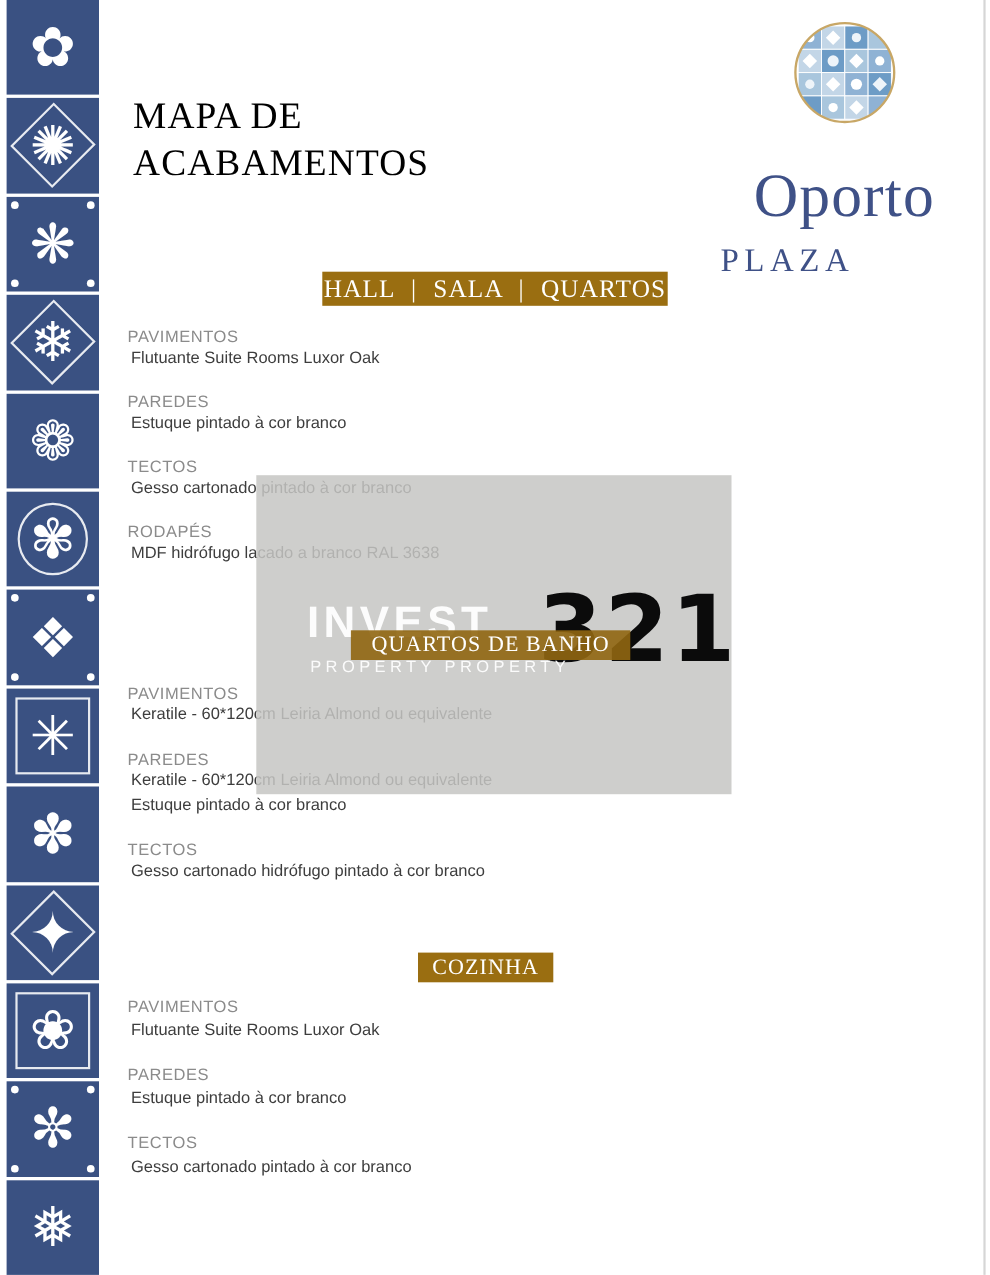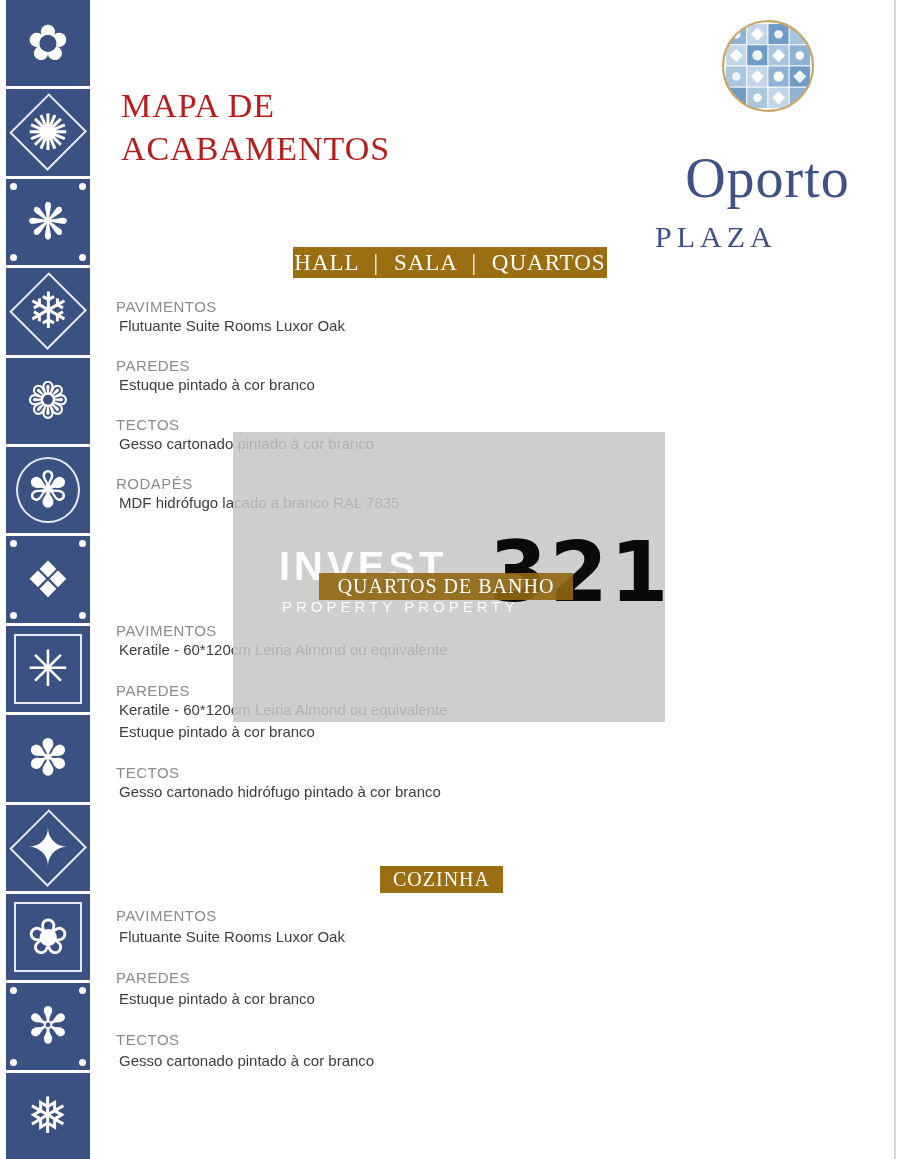--- a/index.html
+++ b/index.html
@@ -13,21 +13,21 @@
   .tile{position:relative;flex:1;background:#3a5182;display:flex;align-items:center;justify-content:center;overflow:hidden;}
   .tile .glyph{position:relative;z-index:2;color:#ffffff;font-family:"DejaVu Sans",sans-serif;font-size:50px;line-height:1;}
   .tile .frame{position:absolute;z-index:1;inset:8px;border:2px solid rgba(255,255,255,.88);}
   .tile .frame.diamond{inset:15px;transform:rotate(45deg);}
   .tile .frame.ring{inset:10px;border-radius:50%;}
   .tile .dot{position:absolute;width:7px;height:7px;background:#fff;border-radius:50%;z-index:1;}
   .tile .dot.tl{top:4px;left:4px;} .tile .dot.tr{top:4px;right:4px;}
   .tile .dot.bl{bottom:4px;left:4px;} .tile .dot.br{bottom:4px;right:4px;}
 
   
-  .doc-title{position:absolute;left:121px;top:84px;color:#b91c1c;
+  .doc-title{position:absolute;left:121px;top:84px;color:#000000;
     font-family:"Liberation Serif",serif;font-size:34px;line-height:43px;letter-spacing:1px;font-weight:400;}
 
   
   .logo{position:absolute;left:655px;top:16px;width:225px;text-align:center;color:#3f5187;}
   .logo-circle{display:block;margin:0 auto;}
   .logo-name{font-family:"Liberation Serif",serif;font-size:56px;line-height:52px;font-weight:400;letter-spacing:1px;margin-top:36px;}
   .logo-sub{font-family:"Liberation Serif",serif;font-size:30px;letter-spacing:5px;text-align:left;padding-right:10px;margin-top:16px;}
 
   
   .gold-bar{position:absolute;background:#9a6e11;color:#fff;display:flex;align-items:center;justify-content:center;
@@ -176,21 +176,21 @@
     <div class="spec-item">
       <div class="spec-label">PAREDES</div>
       <div class="spec-line">Estuque pintado à cor branco</div>
     </div>
     <div class="spec-item">
       <div class="spec-label">TECTOS</div>
       <div class="spec-line">Gesso cartonado pintado à cor branco</div>
     </div>
     <div class="spec-item">
       <div class="spec-label">RODAPÉS</div>
-      <div class="spec-line">MDF hidrófugo lacado a branco RAL 7835</div>
+      <div class="spec-line">MDF hidrófugo lacado a branco RAL 3638</div>
     </div>
   </div>
 
   <div class="spec-group sg-2">
     <div class="spec-item">
       <div class="spec-label">PAVIMENTOS</div>
       <div class="spec-line">Keratile - 60*120cm Leiria Almond ou equivalente</div>
     </div>
     <div class="spec-item">
       <div class="spec-label">PAREDES</div>

